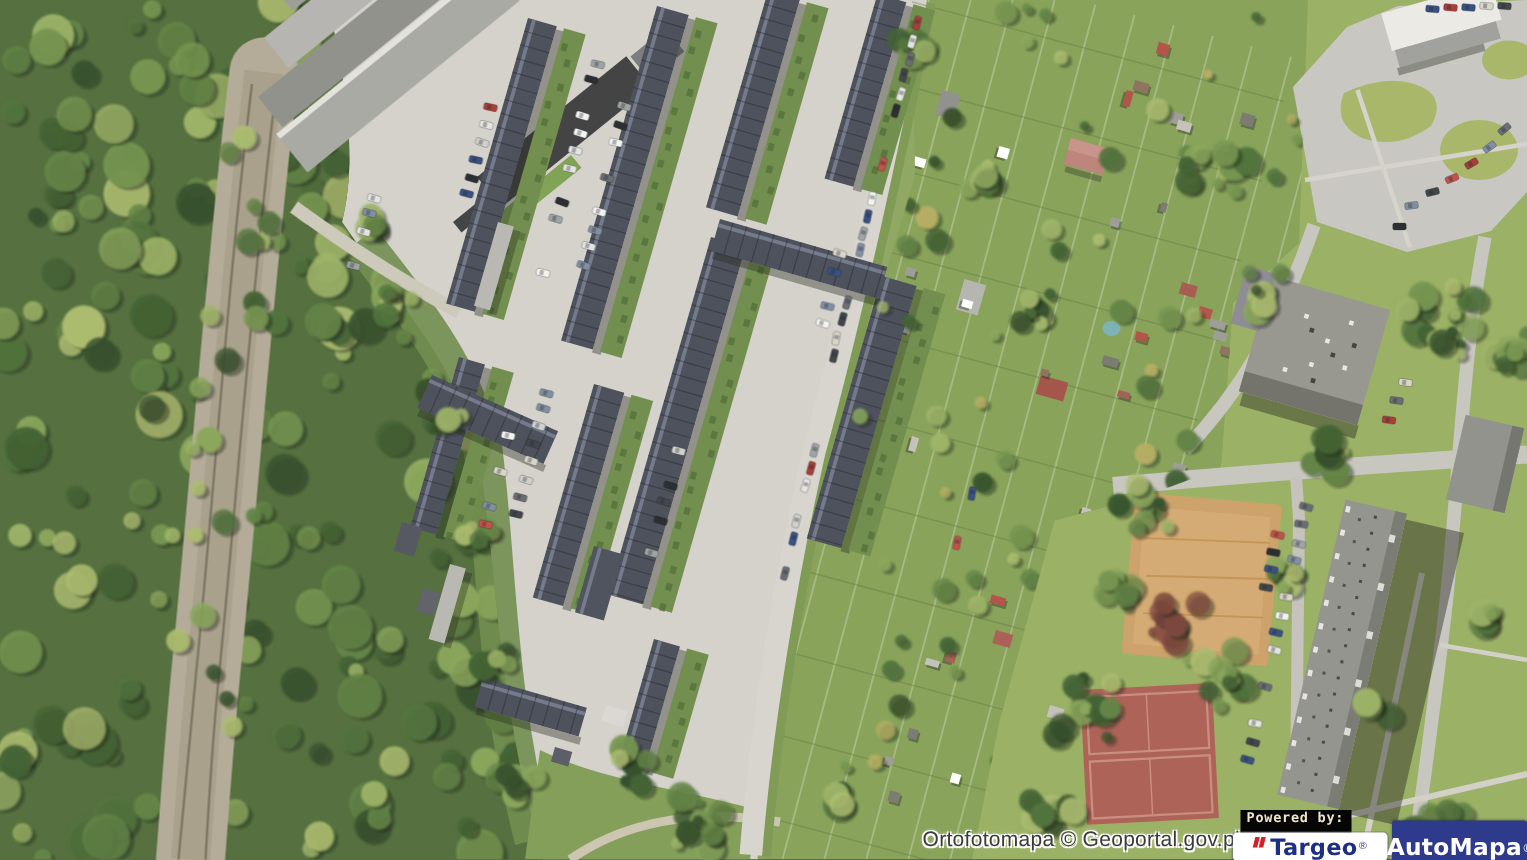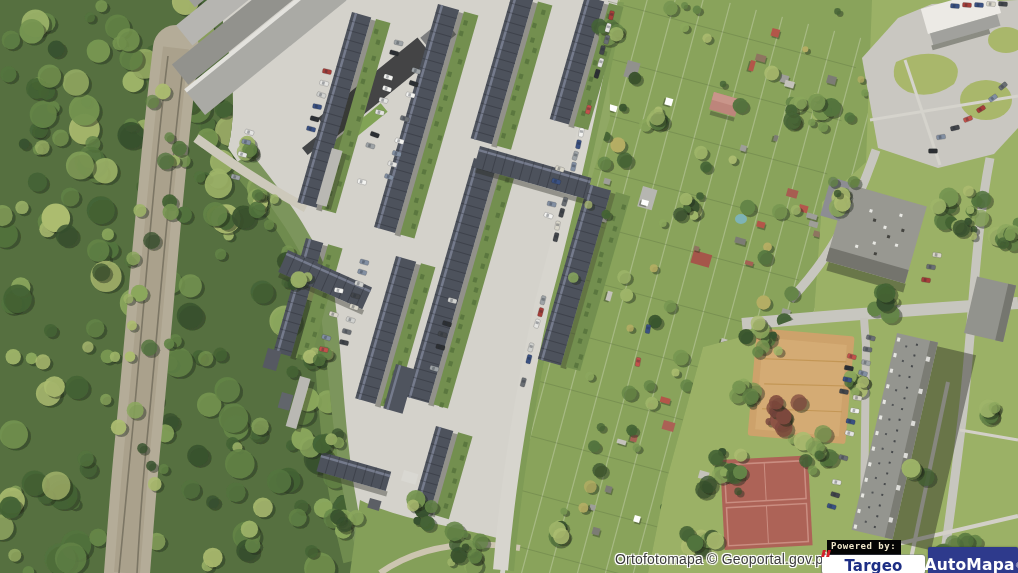--- a/index.html
+++ b/index.html
@@ -14,21 +14,21 @@
   .powered{
     position:absolute;left:827px;top:540px;height:17px;line-height:13px;
     background:#050505;color:#f0e7cb;
     font-family:"DejaVu Sans Mono",monospace;font-weight:bold;font-size:9px;
     letter-spacing:.5px;padding:0 5px 0 4px;white-space:nowrap;
   }
   .targeo{
     position:absolute;left:822px;top:555px;width:103px;height:19px;
     background:#ffffff;border-radius:3px;
     box-shadow:0 0 0 1px rgba(110,115,140,.35),0 1px 2px rgba(0,0,0,.45);
-    display:flex;align-items:center;justify-content:center;cursor:pointer;flex-direction:column;
+    display:flex;align-items:center;justify-content:center;cursor:pointer;
   }
   .targeo .marks{display:flex;align-self:flex-start;margin:3px 2px 0 0;}
   .targeo .tq{display:inline-block;width:3px;height:7px;background:#d3202a;
               transform:skewX(-14deg);margin-right:1.5px;}
   .targeo .txt{color:#1d2e85;font-weight:800;font-size:15px;letter-spacing:.2px;
                font-family:"DejaVu Sans",sans-serif;}
   .targeo sup{color:#1d2e85;font-size:7px;margin-left:1px;vertical-align:6px;}
   .automapa{
     position:absolute;left:928px;top:547px;width:90px;height:36px;
     background:#2e3a8c;border-radius:2px;

